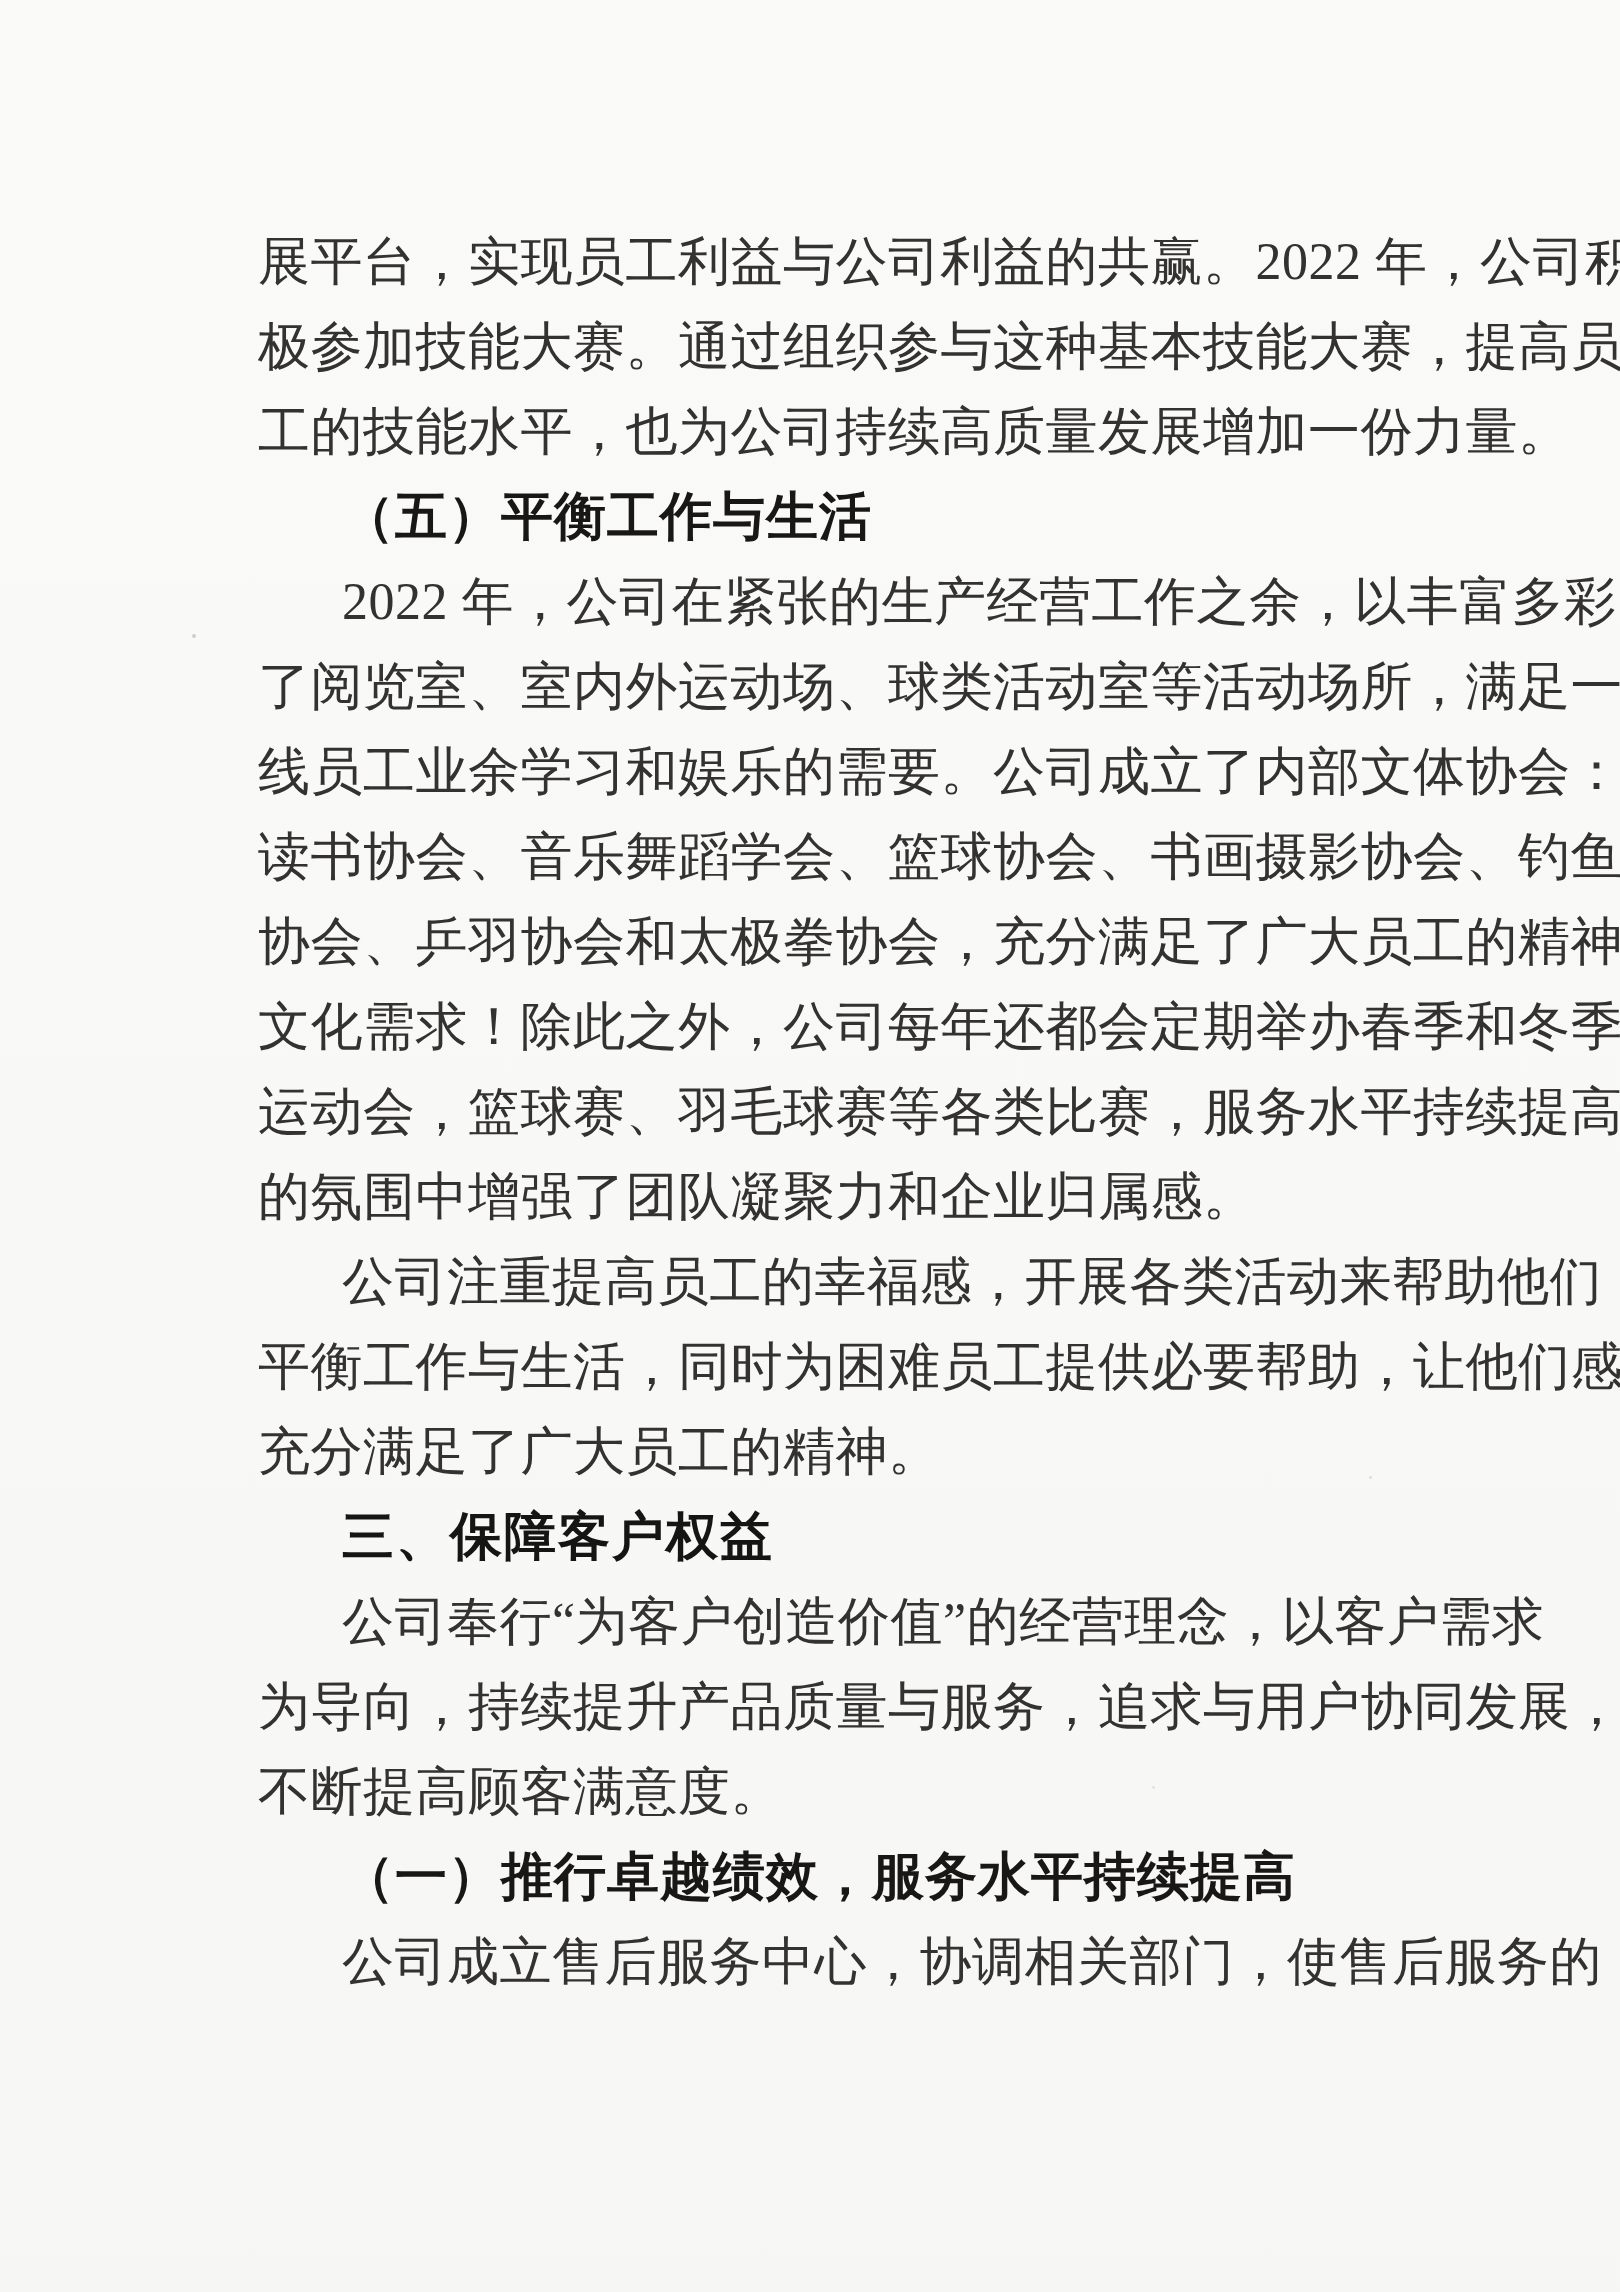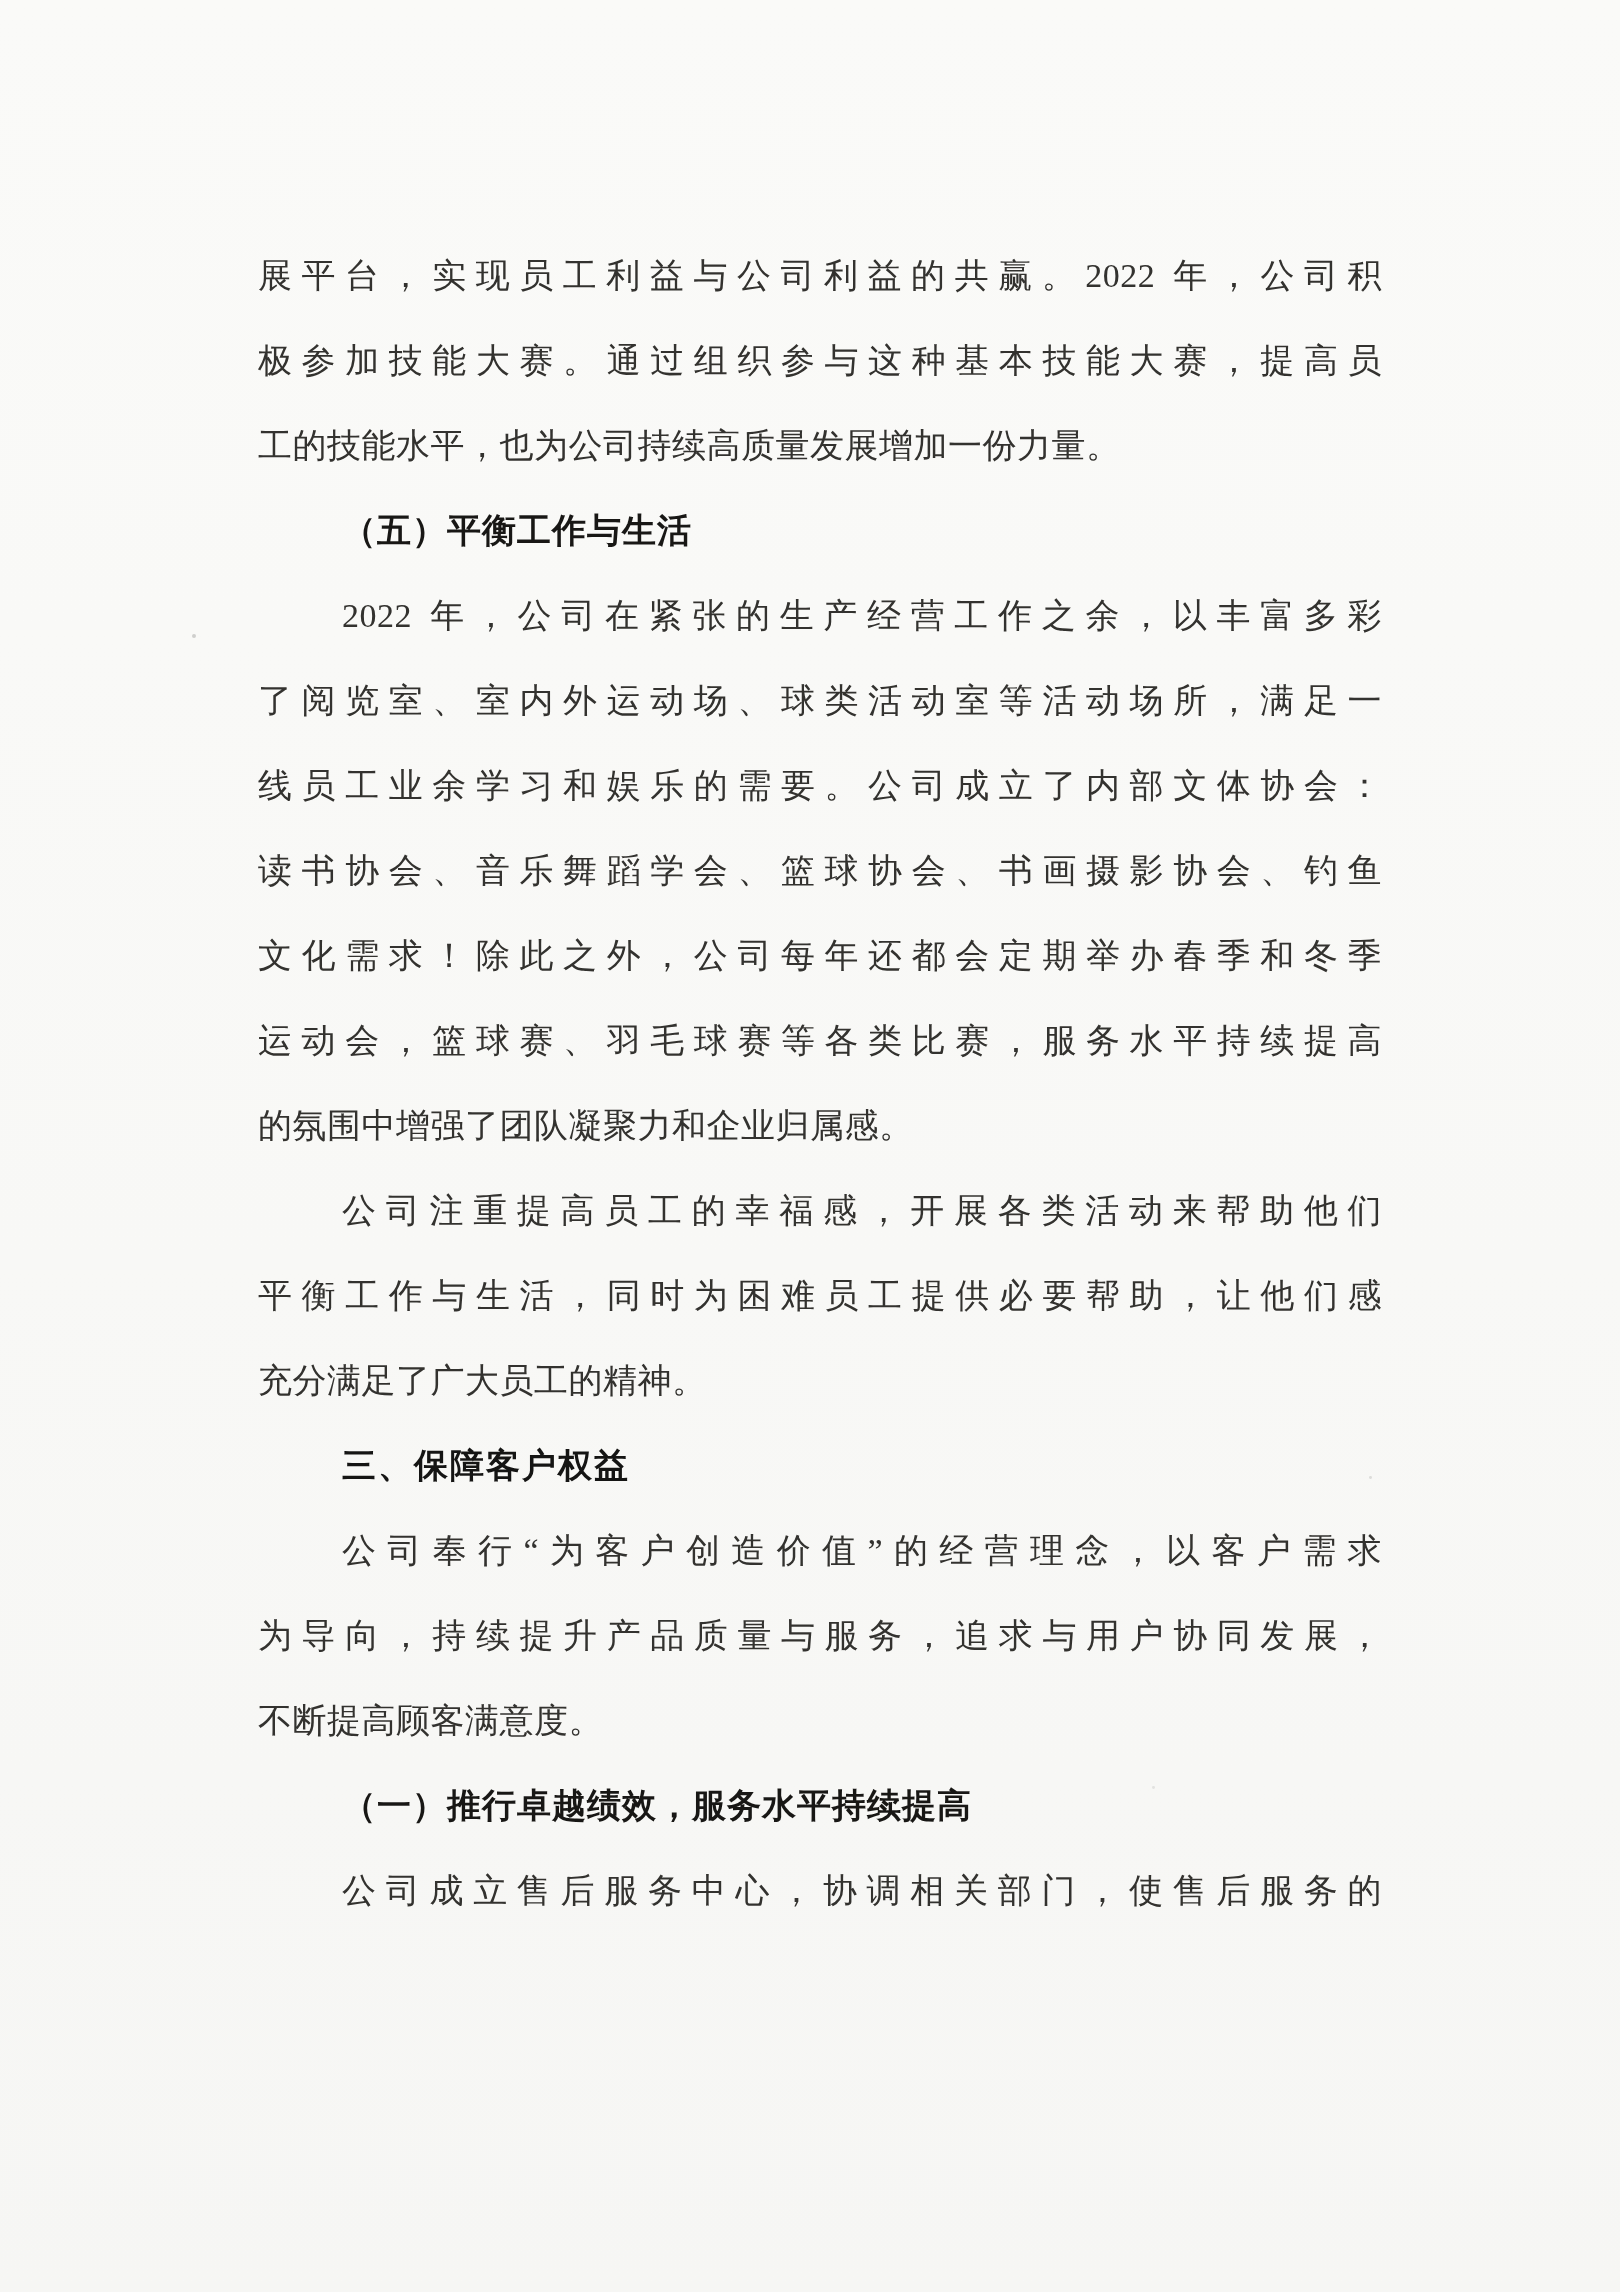--- a/index.html
+++ b/index.html
@@ -12,23 +12,23 @@
     width: 1620px;
     height: 2293px;
     margin: 0 auto;
     background: linear-gradient(180deg, #fafaf8 0%, #f8f8f6 55%, #f6f6f4 100%);
     overflow: hidden;
     font-family: "Liberation Serif", "DejaVu Serif", serif;
   }
   .textcol {
     position: absolute;
     left: 258px;
-    top: 233px;
+    top: 219px;
     width: 1124px;
-    font-size: 34px;
+    font-size: 52px;
     color: #33322f;
     letter-spacing: 0.5px;
   }
   .line {
     height: 85px;
     line-height: 85px;
     text-align: justify;
     text-justify: inter-character;
     white-space: nowrap;
   }
@@ -65,20 +65,21 @@
 <div class="page">
   <div class="textcol" id="textcol">
       <div class="line fill">展平台，实现员工利益与公司利益的共赢。2022 年，公司积</div>
       <div class="line fill">极参加技能大赛。通过组织参与这种基本技能大赛，提高员</div>
       <div class="line">工的技能水平，也为公司持续高质量发展增加一份力量。</div>
       <div class="line indent heading-kai">（五）平衡工作与生活</div>
       <div class="line fill indent">2022 年，公司在紧张的生产经营工作之余，以丰富多彩</div>
       <div class="line fill">了阅览室、室内外运动场、球类活动室等活动场所，满足一</div>
       <div class="line fill">线员工业余学习和娱乐的需要。公司成立了内部文体协会：</div>
       <div class="line fill">读书协会、音乐舞蹈学会、篮球协会、书画摄影协会、钓鱼</div>
+      <div class="line fill">协会、乒羽协会和太极拳协会，充分满足了广大员工的精神</div>
       <div class="line fill">文化需求！除此之外，公司每年还都会定期举办春季和冬季</div>
       <div class="line fill">运动会，篮球赛、羽毛球赛等各类比赛，服务水平持续提高</div>
       <div class="line">的氛围中增强了团队凝聚力和企业归属感。</div>
       <div class="line fill indent">公司注重提高员工的幸福感，开展各类活动来帮助他们</div>
       <div class="line fill">平衡工作与生活，同时为困难员工提供必要帮助，让他们感</div>
       <div class="line">充分满足了广大员工的精神。</div>
       <div class="line indent heading-hei">三、保障客户权益</div>
       <div class="line fill indent">公司奉行“为客户创造价值”的经营理念，以客户需求</div>
       <div class="line fill">为导向，持续提升产品质量与服务，追求与用户协同发展，</div>
       <div class="line">不断提高顾客满意度。</div>

